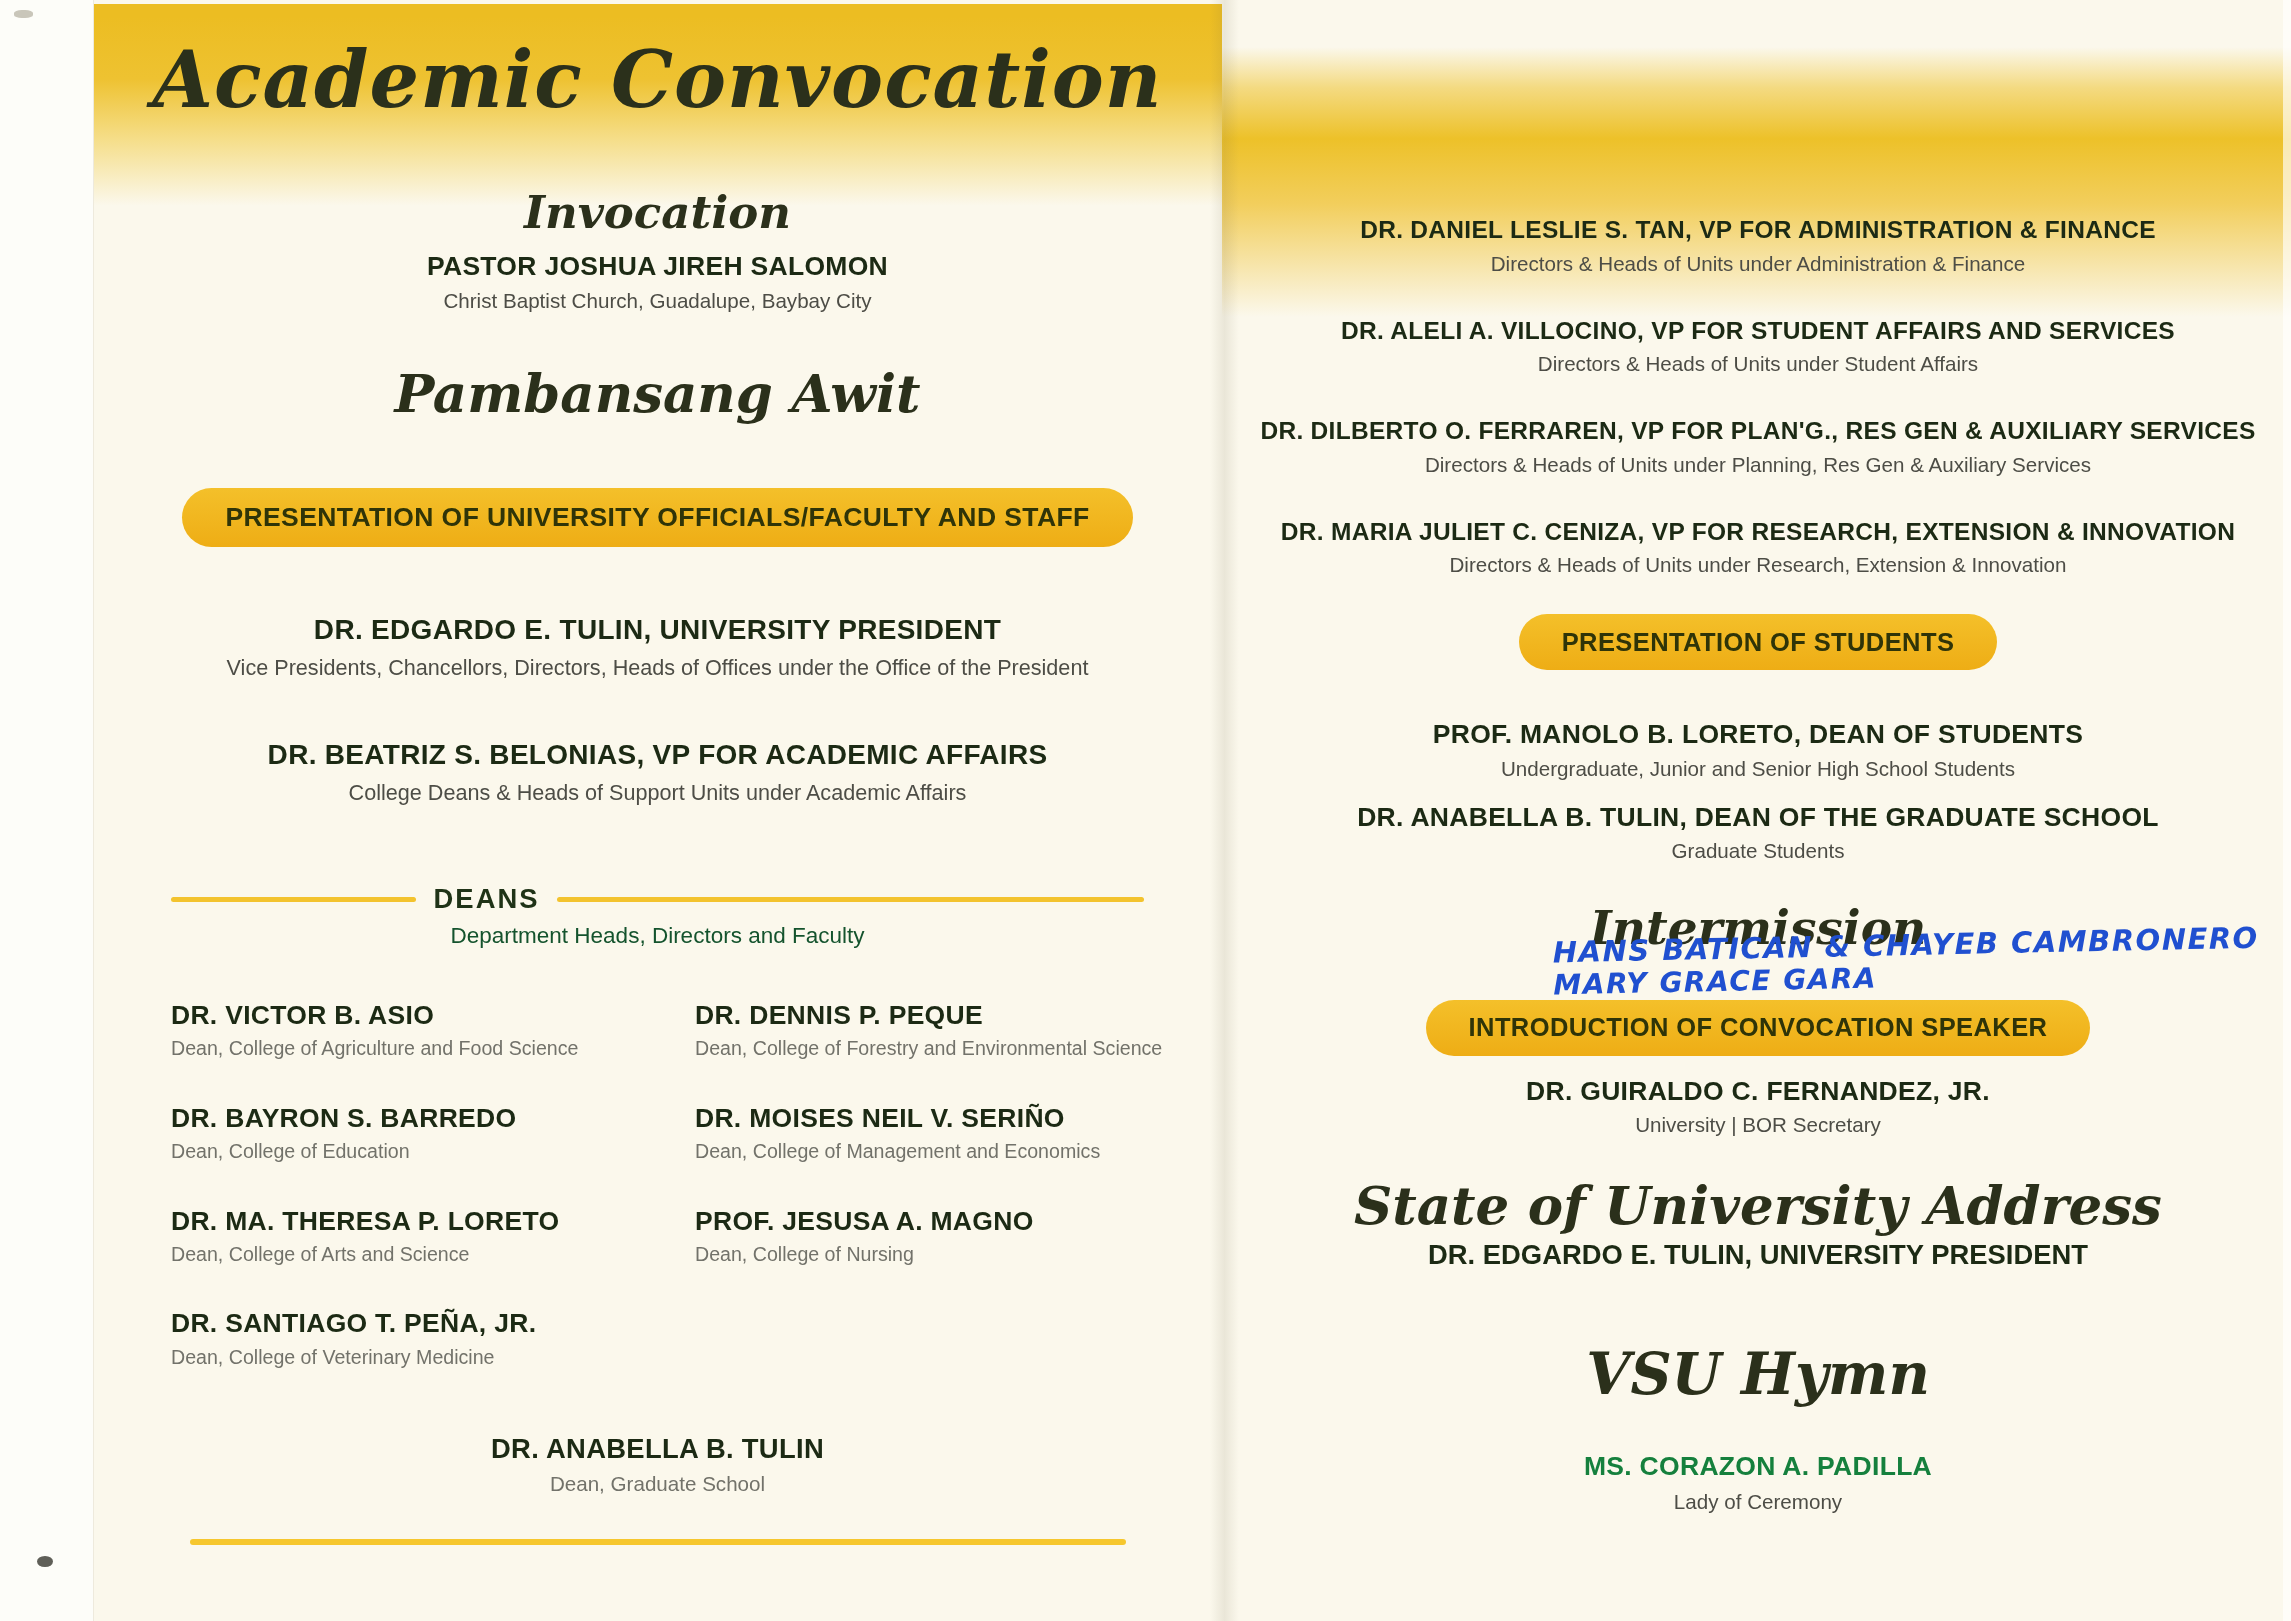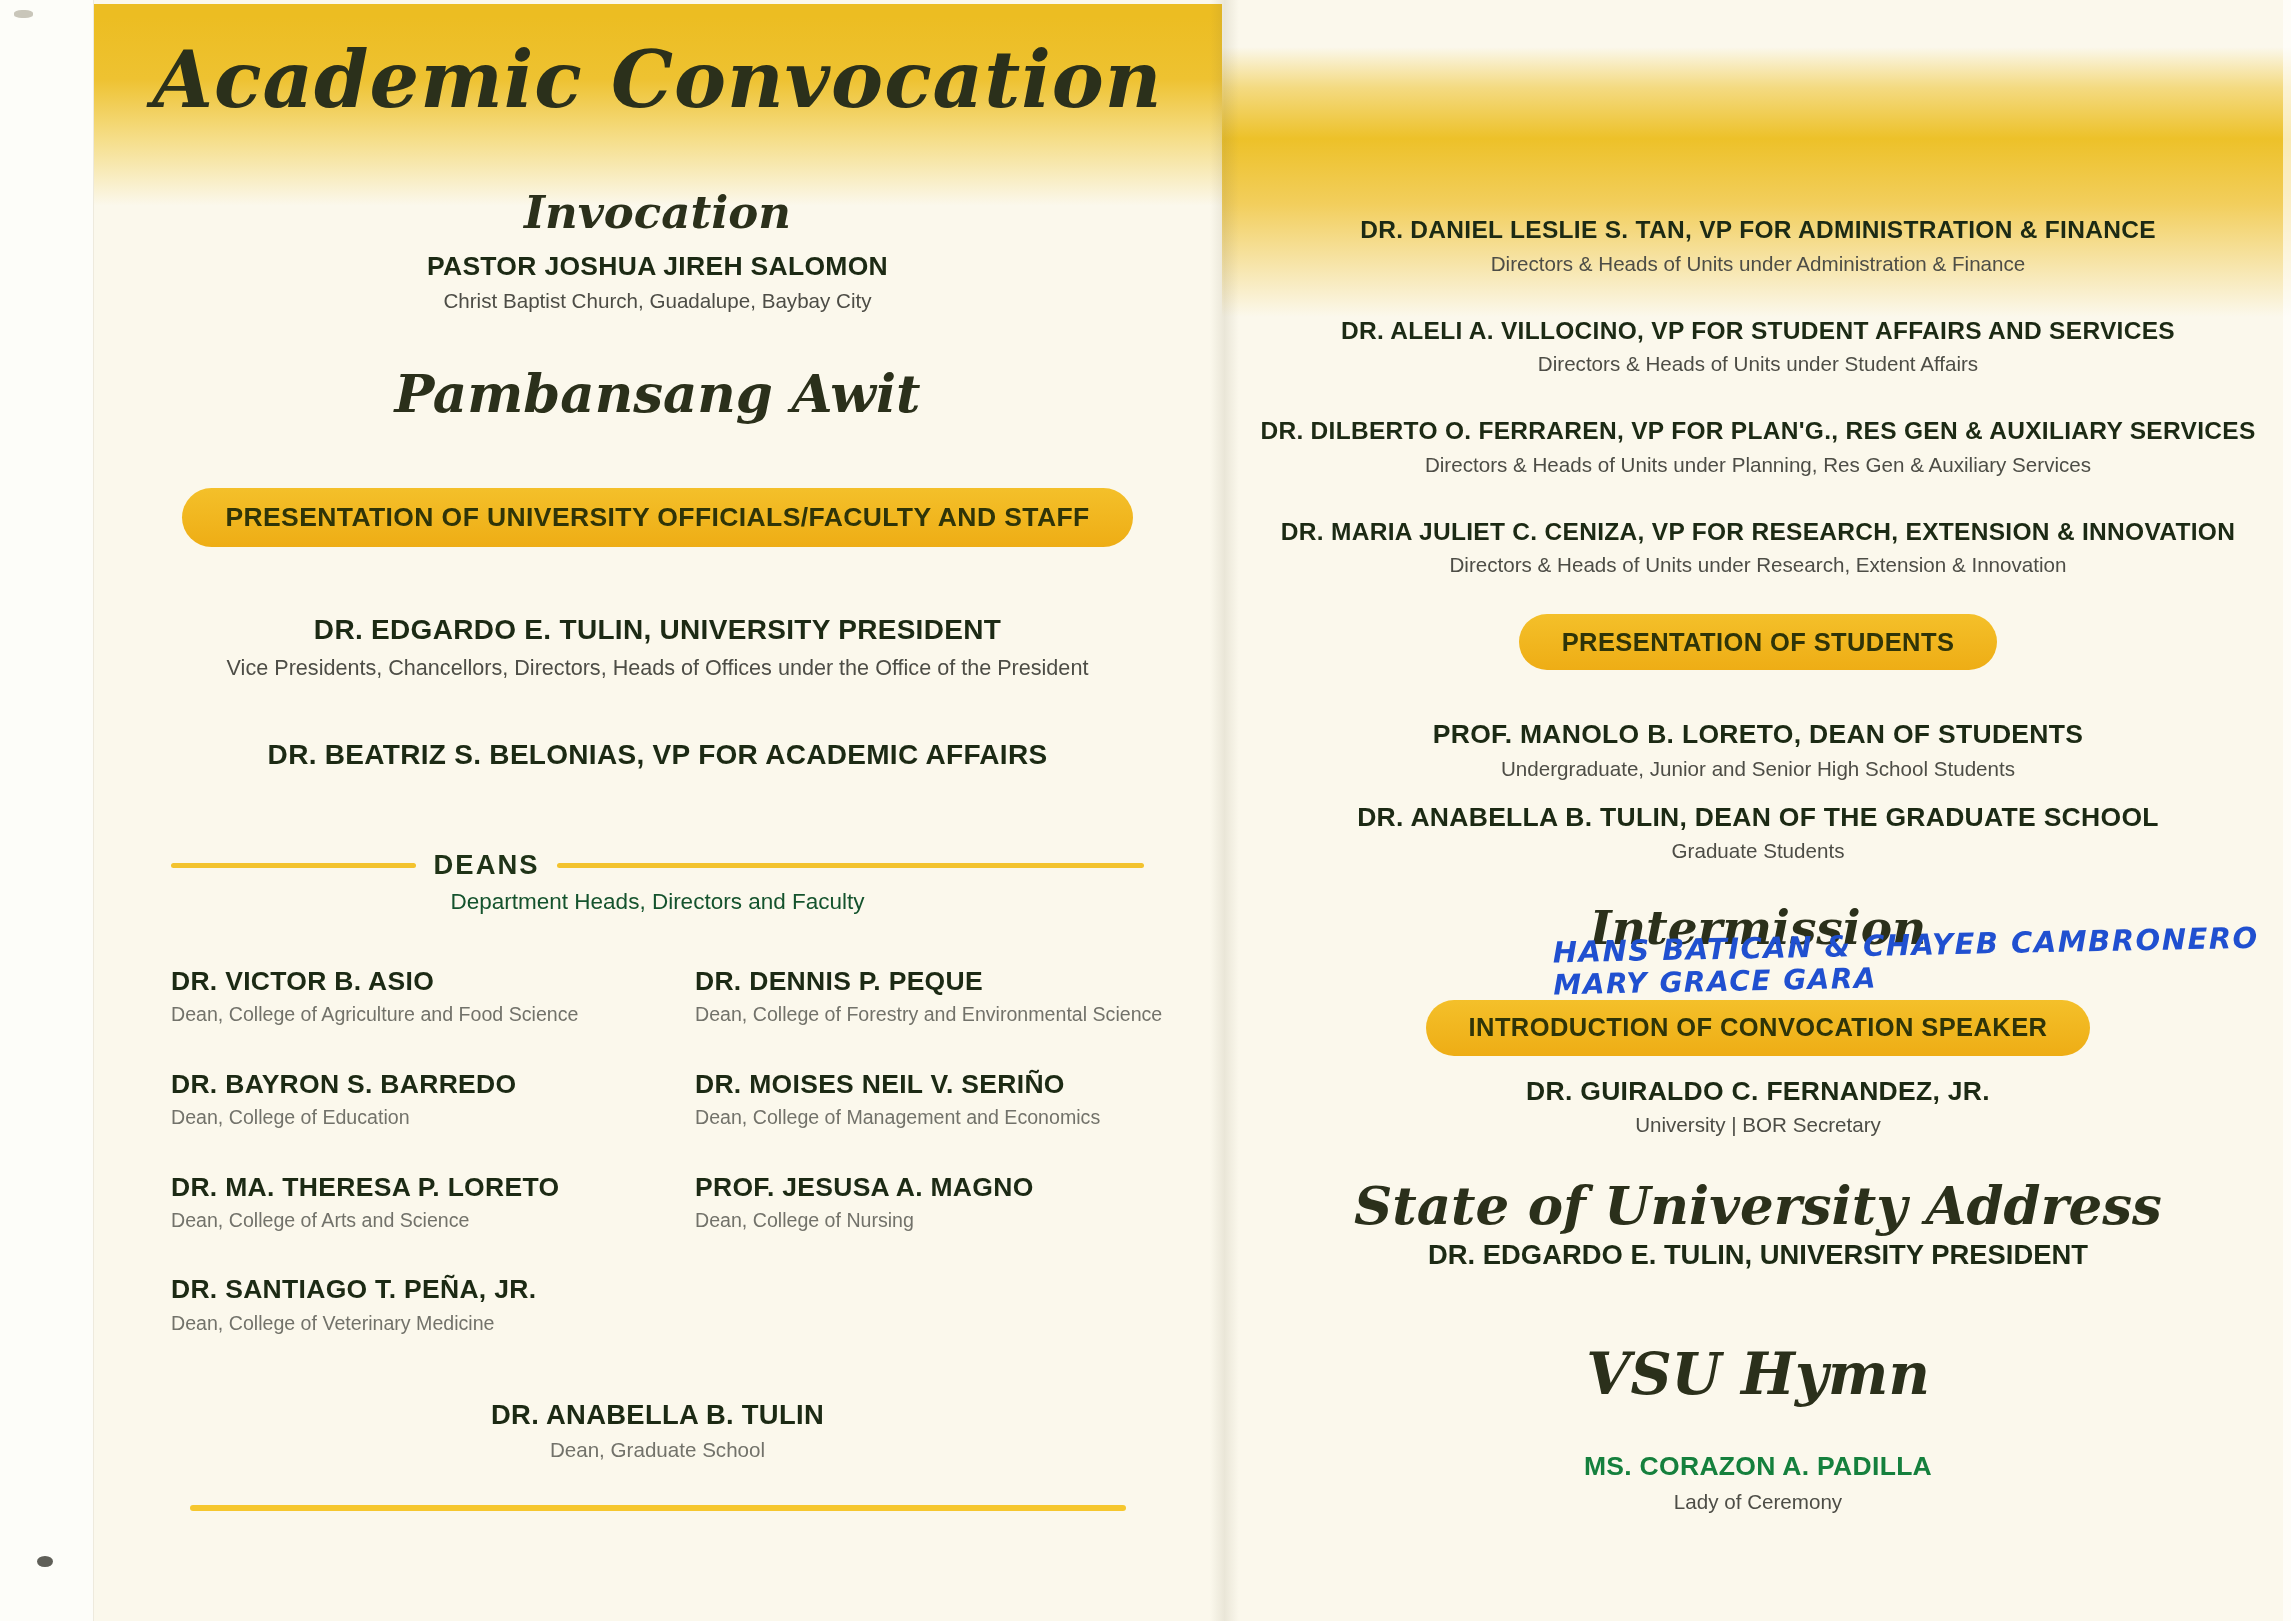--- a/index.html
+++ b/index.html
@@ -131,20 +131,21 @@
 
     <div class="pill pill-officials">PRESENTATION OF UNIVERSITY OFFICIALS/FACULTY AND STAFF</div>
 
     <div class="entry entry-1">
       <div class="name">DR. EDGARDO E. TULIN, UNIVERSITY PRESIDENT</div>
       <div class="detail">Vice Presidents, Chancellors, Directors, Heads of Offices under the Office of the President</div>
     </div>
 
     <div class="entry entry-2">
       <div class="name">DR. BEATRIZ S. BELONIAS, VP FOR ACADEMIC AFFAIRS</div>
+      <div class="detail">College Deans &amp; Heads of Support Units under Academic Affairs</div>
     </div>
 
     <div class="deans-divider">
       <span class="rule rule-left"></span>
       <span class="deans-word">DEANS</span>
       <span class="rule rule-right"></span>
     </div>
     <div class="deans-sub">Department Heads, Directors and Faculty</div>
 
     <div class="deans-grid">

